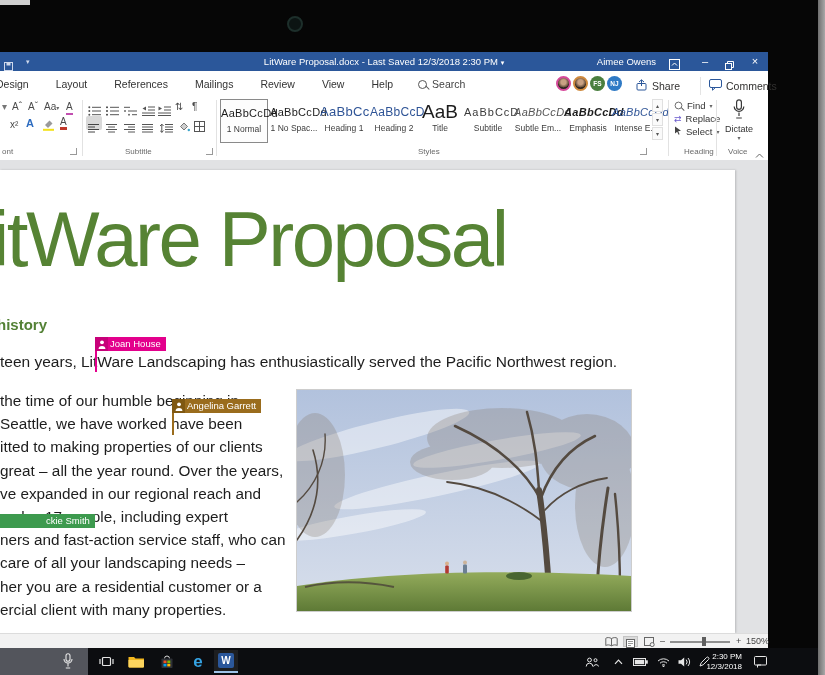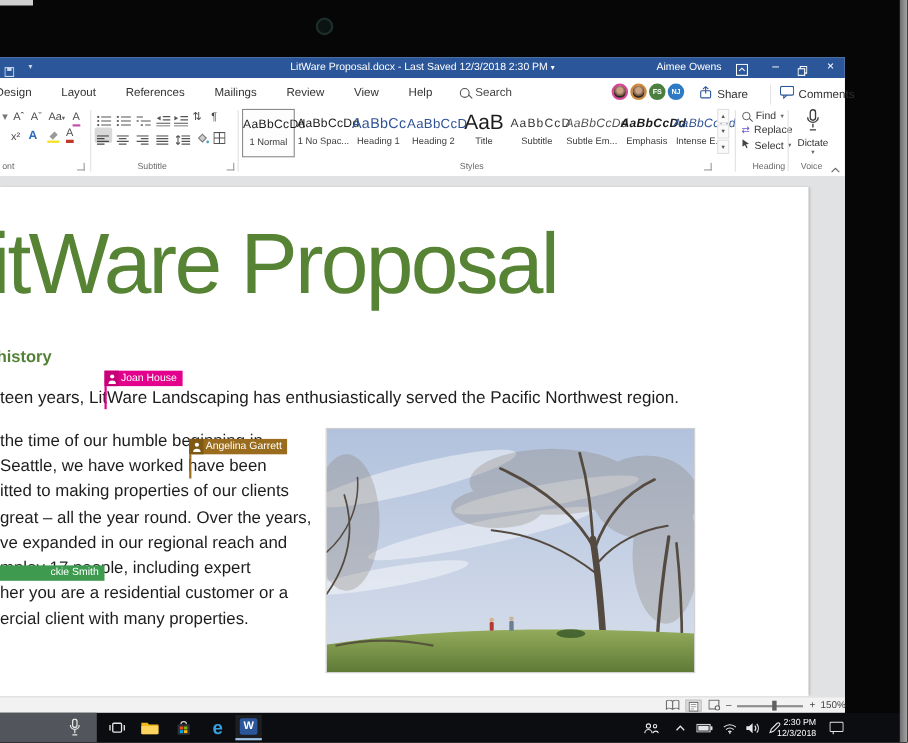--- a/index.html
+++ b/index.html
@@ -323,20 +323,22 @@
           <span class="fn" style="padding:0 5px;">ckie Smith</span>
         </div>
 
         <div class="abs bodytext" style="left:0;top:219px;">
           <div>the time of our humble beginning in</div>
           <div>Seattle, we have worked have been</div>
           <div>itted to making properties of our clients</div>
           <div>great – all the year round. Over the years,</div>
           <div>ve expanded in our regional reach and</div>
           <div>mploy 17 people, including expert</div>
+          <div>ners and fast-action service staff, who can</div>
+          <div>care of all your landscaping needs –</div>
           <div>her you are a residential customer or a</div>
           <div>ercial client with many properties.</div>
         </div>
 
         <div class="abs" style="left:296px;top:219px;width:334px;height:221px;border:1px solid #cdcdcd;box-sizing:content-box;">
           <svg width="334" height="221">
             <defs>
               <linearGradient id="sky" x1="0" y1="0" x2="0" y2="1">
                   <stop offset="0" stop-color="#b2c2dd"></stop>
                   <stop offset="1" stop-color="#d4dcea"></stop>

